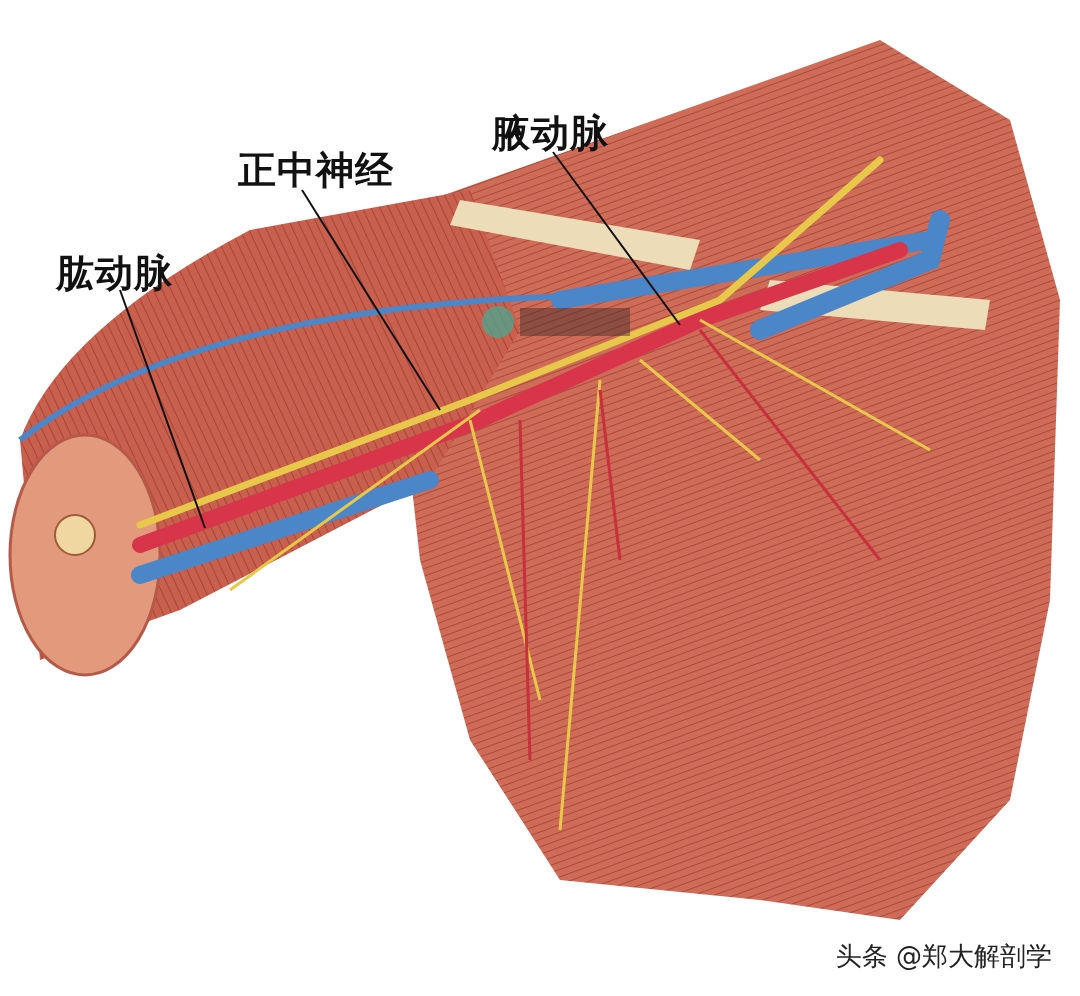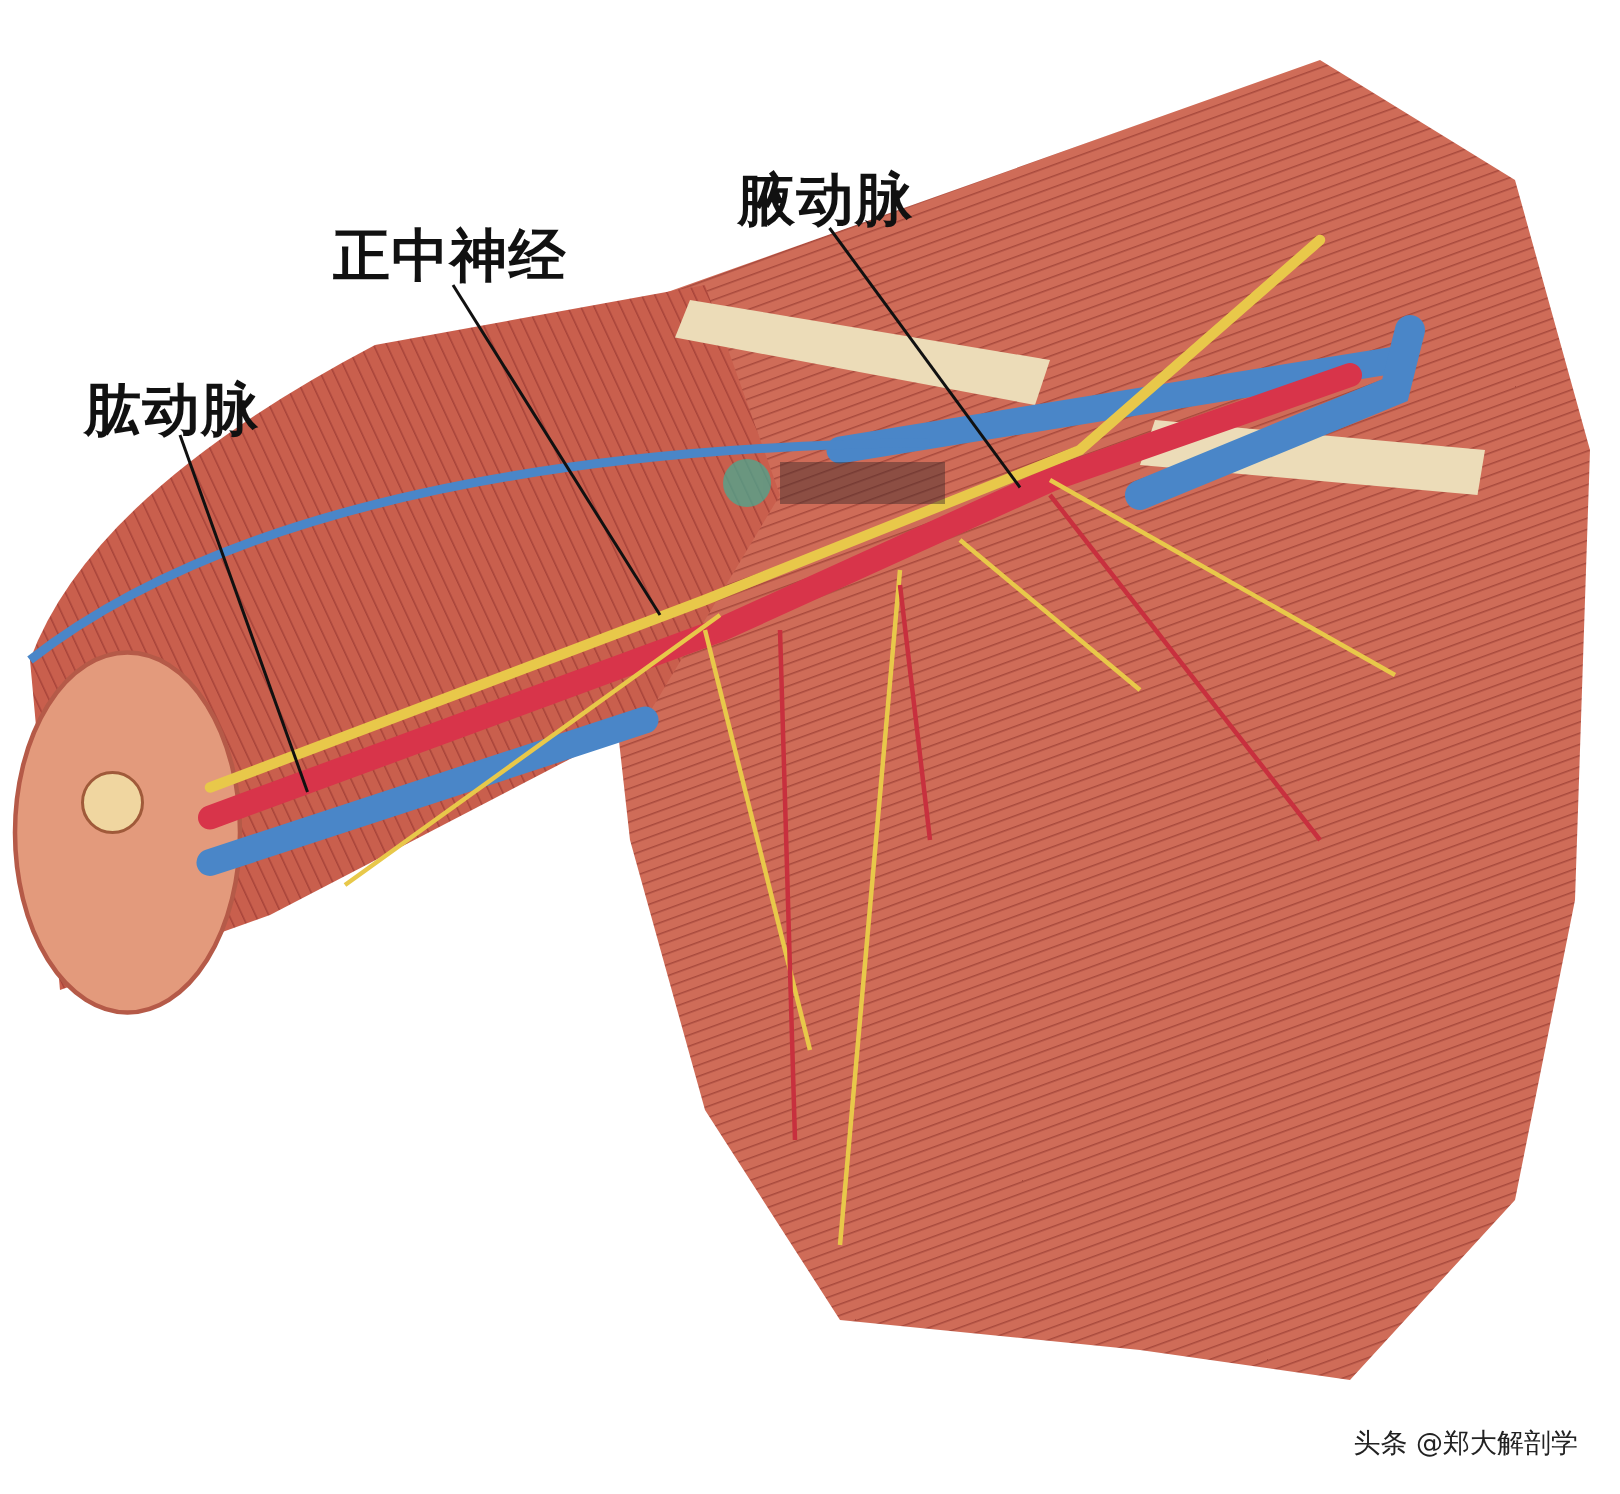--- a/index.html
+++ b/index.html
@@ -1,19 +1,19 @@
 <!DOCTYPE html>
 <html><head>
 <meta charset="utf-8">
 <style>
   html,body{margin:0;padding:0;background:#fff;}
   body{width:1080px;height:996px;position:relative;overflow:hidden;font-family:"DejaVu Sans",sans-serif;}
   svg.art{position:absolute;left:0;top:0;}
   .label{position:absolute;font-size:38px;font-weight:bold;color:#111;letter-spacing:1px;white-space:nowrap;}
-  .wm{position:absolute;right:28px;bottom:22px;font-size:18px;color:#222;text-shadow:0 0 3px #fff,0 0 3px #fff;}
+  .wm{position:absolute;right:28px;bottom:22px;font-size:26px;color:#222;text-shadow:0 0 3px #fff,0 0 3px #fff;}
 </style>
 </head>
 <body>
 
 <svg class="art" width="1080" height="996" viewBox="0 0 1080 996">
   <defs>
     <pattern id="fib" width="8" height="8" patternUnits="userSpaceOnUse" patternTransform="rotate(-25)">
       <rect width="8" height="8" fill="#c95f4d"></rect>
       <line x1="0" y1="0" x2="0" y2="8" stroke="#a8443a" stroke-width="2"></line>
     </pattern>
@@ -47,15 +47,15 @@
   <line x1="302" y1="190" x2="440" y2="410" stroke="#111" stroke-width="2"></line>
   <line x1="553" y1="152" x2="680" y2="325" stroke="#111" stroke-width="2"></line>
 
   <g opacity="0.75">
     <circle cx="498" cy="322" r="16" fill="#4aa890"></circle>
     <rect x="520" y="308" width="110" height="28" fill="#3a2a2a" opacity="0.6"></rect>
   </g>
 </svg>
 
 <div class="label" style="left:56px;top:248px;">肱动脉</div>
-<div class="label" style="left:222px;top:145px;">正中神经</div>
+<div class="label" style="left:238px;top:145px;">正中神经</div>
 <div class="label" style="left:492px;top:108px;text-align:center;">腋动脉</div>
 <div class="wm">头条 @郑大解剖学</div>
 
 </body></html>

